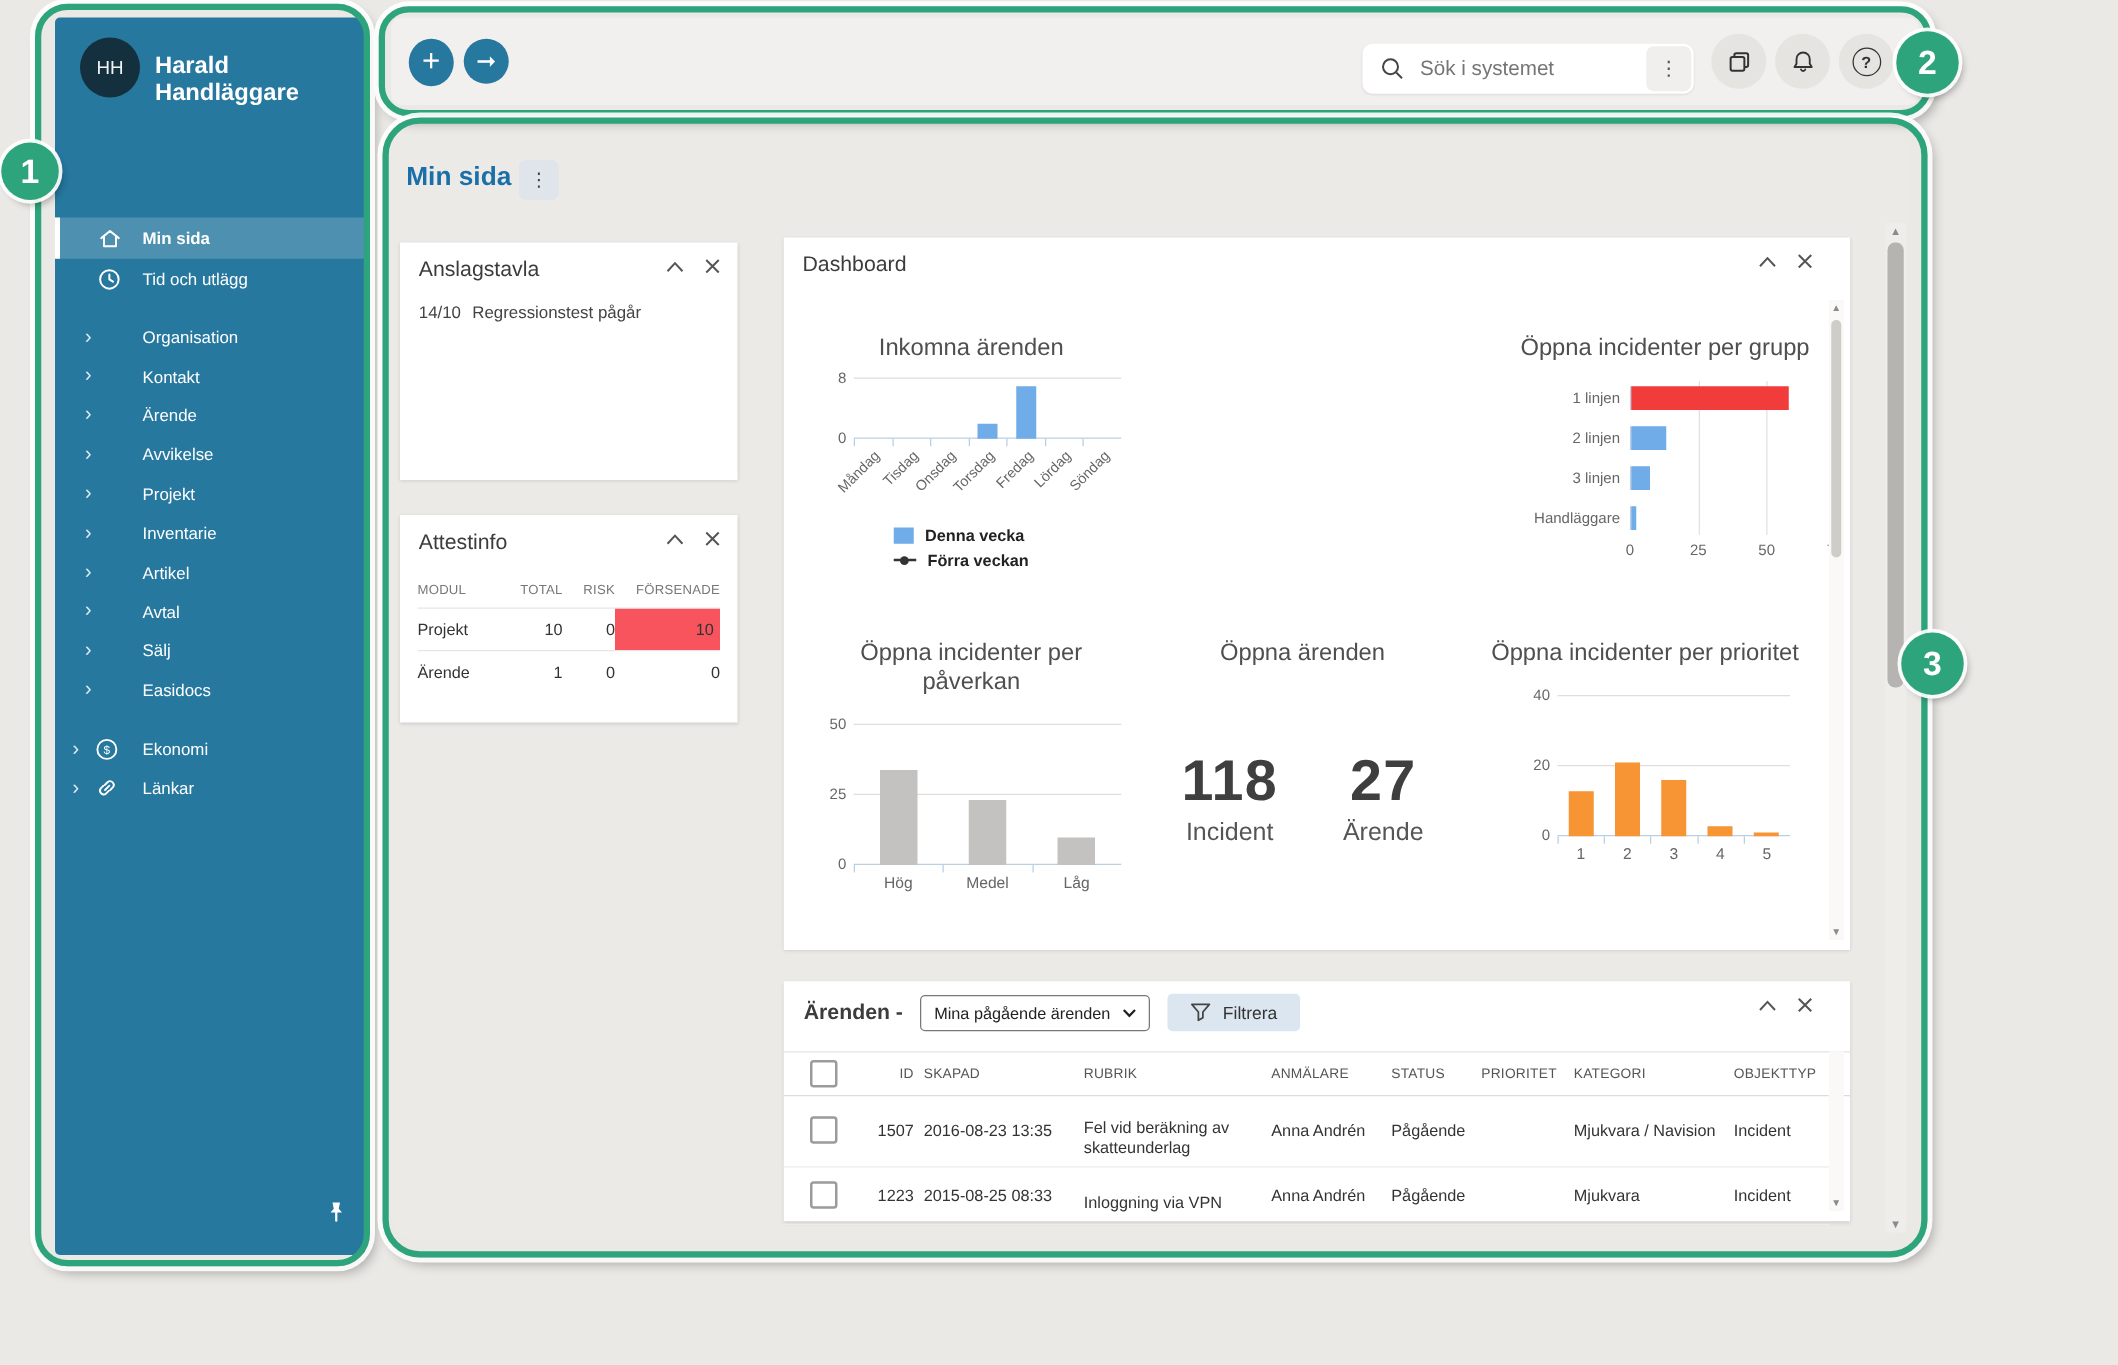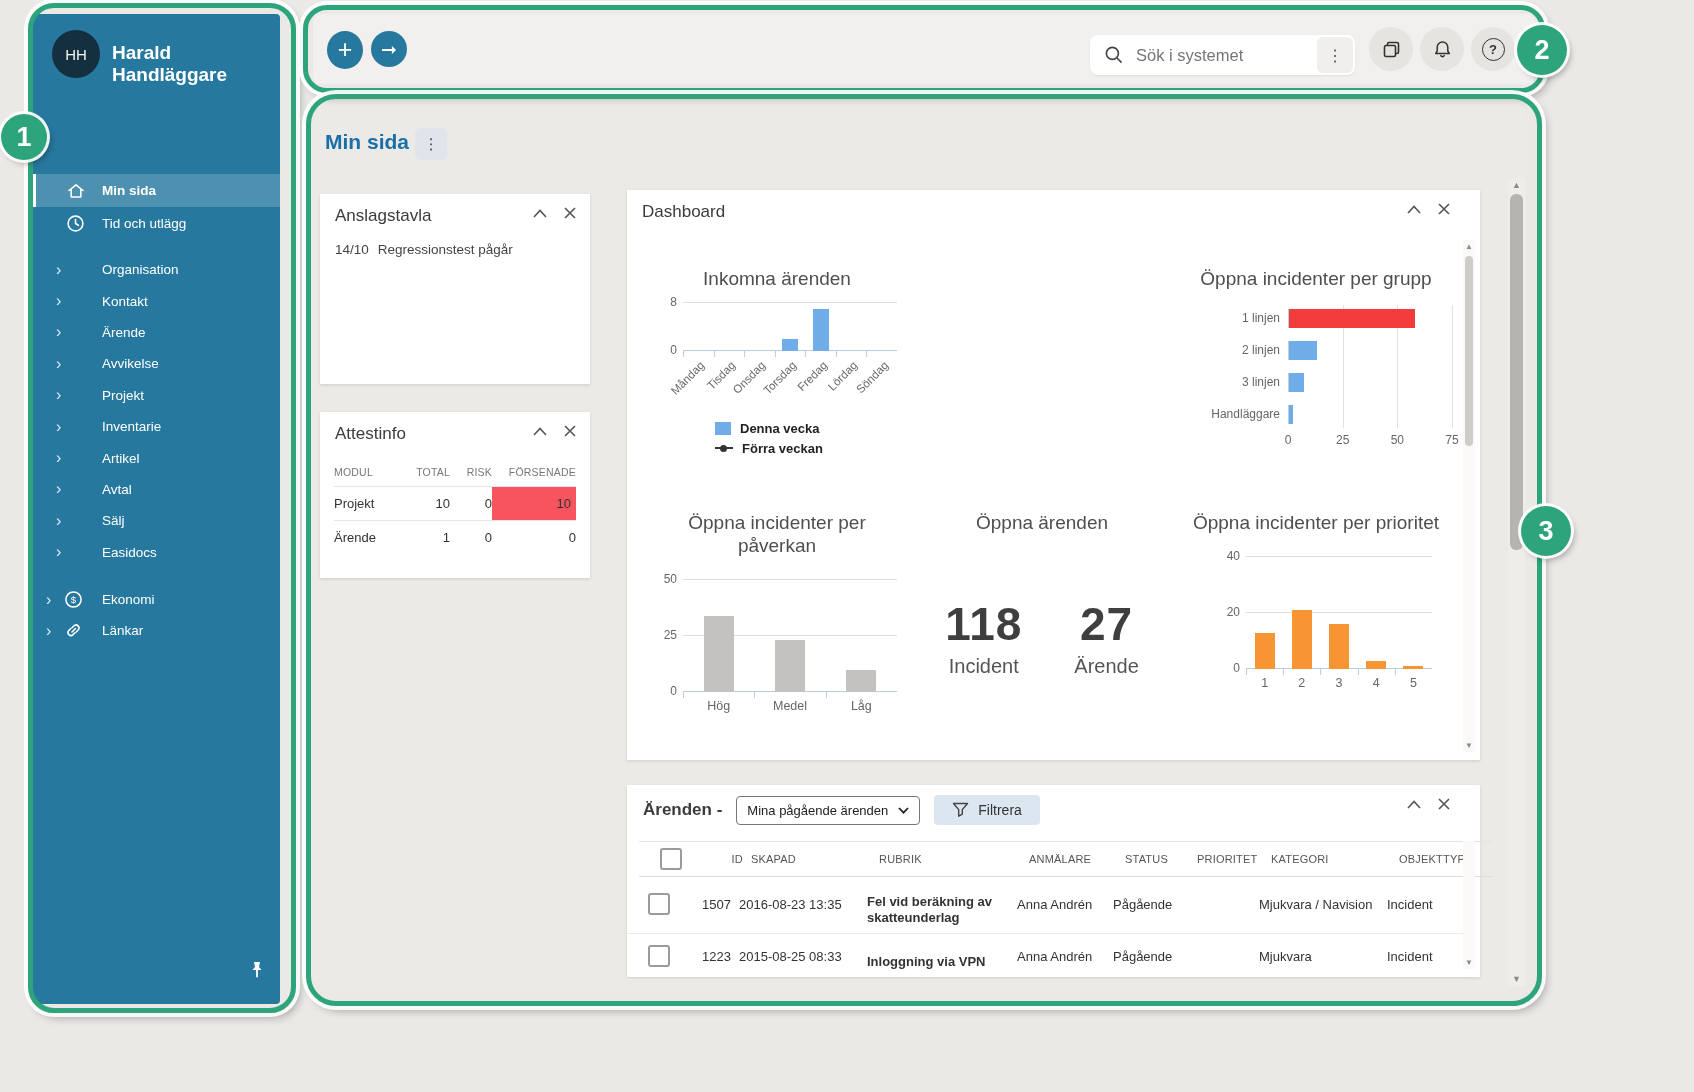--- a/index.html
+++ b/index.html
@@ -14,21 +14,21 @@
   #g2{left:303px;top:5px;width:1232px;height:78px;border-radius:24px;}
   #g3{left:306px;top:94px;width:1226px;height:902px;border-radius:30px;}
   .badge{position:absolute;background:#2da47b;color:#fff;font-weight:bold;font-size:27px;
          border-radius:50%;display:flex;align-items:center;justify-content:center;
          box-shadow:0 0 0 3px rgba(255,255,255,.92), 3px 4px 6px rgba(0,0,0,.3);z-index:60;}
   #b1{left:1px;top:114px;width:46px;height:46px;}
   #b2{left:1517px;top:25px;width:50px;height:50px;}
   #b3{left:1521px;top:506px;width:50px;height:50px;}
 
   
-  #sidebar{left:32px;top:14px;width:248px;height:990px;background:#26789e;border-radius:4px;color:#fff;}
+  #sidebar{left:44px;top:14px;width:248px;height:990px;background:#26789e;border-radius:4px;color:#fff;}
   #avatar{left:20px;top:16px;width:48px;height:48px;border-radius:50%;background:#14303e;
           display:flex;align-items:center;justify-content:center;font-size:15px;color:#f2f2f2;}
   #username{left:80px;top:28px;font-size:19px;font-weight:bold;}
   .sb-search{left:0;top:104px;width:248px;height:34px;display:flex;align-items:center;cursor:pointer;}
   .sb-search svg{margin-left:34px;}
   .sb-search span{margin-left:14px;font-size:13.5px;}
   .sb-item{display:flex;align-items:center;height:33px;position:relative;cursor:pointer;font-size:13.5px;}
   .sb-item .ic{position:absolute;left:34px;display:flex;}
   .sb-item .chev{position:absolute;left:24px;font-size:16px;color:rgba(255,255,255,.85);line-height:1;}
   .sb-item .sb-label{position:absolute;left:70px;white-space:nowrap;}
@@ -144,26 +144,26 @@
   
   #card-arenden{left:627px;top:785px;width:853px;height:192px;}
   #ar-head{position:absolute;left:16px;top:10px;display:flex;align-items:center;gap:14px;}
   #ar-title{font-size:17px;font-weight:bold;color:#3c3c3c;}
   #ar-select{display:flex;align-items:center;gap:10px;border:1.5px solid #777;border-radius:4px;
              height:27px;padding:0 10px;font-size:13px;color:#222;cursor:pointer;background:#fff;}
   #ar-filter{display:flex;align-items:center;gap:9px;background:#dce6f0;border-radius:4px;height:30px;
              padding:0 18px;font-size:14px;color:#333;cursor:pointer;}
   .tgrid{display:grid;grid-template-columns:40px 56px 128px 150px 96px 72px 74px 128px 1fr;
          align-items:center;padding-left:16px;}
-  #ar-thead{position:absolute;left:12px;top:56px;width:837px;height:34px;border-top:1px solid #e3e3e3;
+  #ar-thead{position:absolute;left:0;top:56px;width:837px;height:34px;border-top:1px solid #e3e3e3;
             border-bottom:1px solid #dcdcdc;font-size:11px;color:#555;letter-spacing:.2px;}
   #ar-rows{position:absolute;left:0;top:91px;width:837px;}
   .trow{min-height:45px;border-bottom:1px solid #ececec;font-size:13px;color:#333;cursor:pointer;}
   .trow .c-id,#ar-thead .h-id{text-align:right;padding-right:8px;}
-  .trow .c-rubrik{line-height:1.25;padding:18px 10px 6px 0;font-weight:bold;}
+  .trow .c-rubrik{line-height:1.25;padding:18px 10px 6px 0;}
   .cbx{width:18px;height:18px;border:2px solid #9b9b9b;border-radius:3px;background:#fff;
        display:inline-block;margin-left:5px;cursor:pointer;}
   svg{display:block;}
 </style>
 </head>
 <body>
 
 <div id="main-bg" class="abs"></div>
 
 <div id="sidebar" class="abs">
@@ -431,21 +431,21 @@
       <div class="leg-row">
           <span class="leg-line">
             <i></i>
           </span>
           <span>Förra veckan</span>
         </div>
     </div>
   </div>
 
 
-  <div class="cell" style="left:553px;top:78px;width:272px;">
+  <div class="cell" style="left:569px;top:78px;width:272px;">
     <div class="c-title">Öppna incidenter per grupp</div>
     <div class="hchart" style="margin-top:18px;">
         <div class="hwrap">
           <div class="hgrid" style="left: calc(33.3333% + 72px);"></div>
           <div class="hgrid" style="left: calc(66.6667% + 36px);"></div>
           <div class="hgrid" style="left: calc(100% + 0px);"></div>
           <div class="hrow">
             <span class="hlab">1 linjen</span>
             <div class="htrack">
               <div class="hbarv" style="width: 77.3333%; background: rgb(242, 59, 59);"></div>

